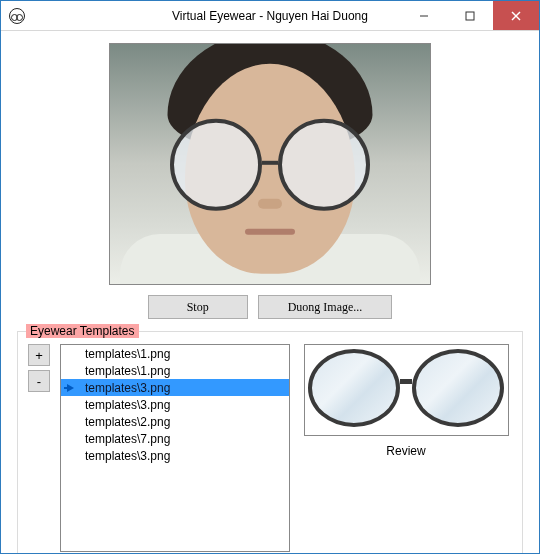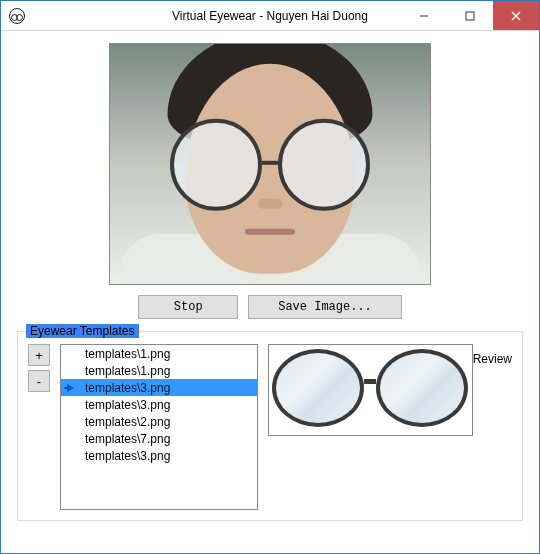--- a/index.html
+++ b/index.html
@@ -151,34 +151,34 @@
     justify-content:center;
     gap:10px;
     margin:10px 0 12px 0;
   }
   .btn {
     min-width:100px;
     height:24px;
     border:1px solid #adadad;
     background:#e1e1e1;
     font-size:12px;
-    font-family:Liberation Mono, monospace;
+    font-family:Liberation Serif, serif;
     padding:0 29px;
     cursor:default;
   }
 
   .groupbox {
     border:1px solid #dcdcdc;
     padding:12px 10px 10px 10px;
     position:relative;
   }
   .groupbox-title{
     position:absolute;
     top:-8px; left:8px;
-    background:#3b82f6;
+    background:#fca5a5;
     padding:0 4px;
     font-size:12px;
   }
   .group-inner{
     display:flex;
     gap:10px;
   }
   .side-btns{
     display:flex;
     flex-direction:column;
@@ -188,21 +188,21 @@
     width:22px;height:22px;
     border:1px solid #adadad;
     background:#e1e1e1;
     font-size:13px;
     line-height:1;
     display:flex;align-items:center;justify-content:center;
     cursor:default;
   }
   .listbox{
     width:230px;
-    height:166px;
+    height:208px;
     border:1px solid #888;
     background:#fff;
     overflow:hidden;
   }
   .item{
     display:flex;
     align-items:center;
     height:17px;
     padding-left:24px;
     font-size:12px;
@@ -227,21 +227,22 @@
     content:"";
     position:absolute;
     left:3px;top:50%;
     transform:translateY(-50%);
     width:8px;height:2px;
     background:#005ac1;
   }
   .preview-col{
     flex:1;
     display:flex;
-    flex-direction:row;
+    flex-direction:column;
+    align-items:center;
   }
   .preview-box{
     width:205px;height:92px;
     border:1px solid #888;
     background:#fff;
     display:flex;
     align-items:center;
     justify-content:center;
     position:relative;
   }
@@ -307,21 +308,21 @@
       <div class="glasses-overlay">
         <div class="lens left"></div>
         <div class="lens right"></div>
         <div class="bridge"></div>
       </div>
     </div>
   </div>
 
   <div class="btn-row">
     <button class="btn">Stop</button>
-    <button class="btn">Save Image...</button>
+    <button class="btn">Duong Image...</button>
   </div>
 
   <div class="groupbox">
     <div class="groupbox-title">Eyewear Templates</div>
     <div class="group-inner">
       <div class="side-btns">
         <div class="sq-btn">+</div>
         <div class="sq-btn">-</div>
       </div>
       <div class="listbox" id="template-list">

